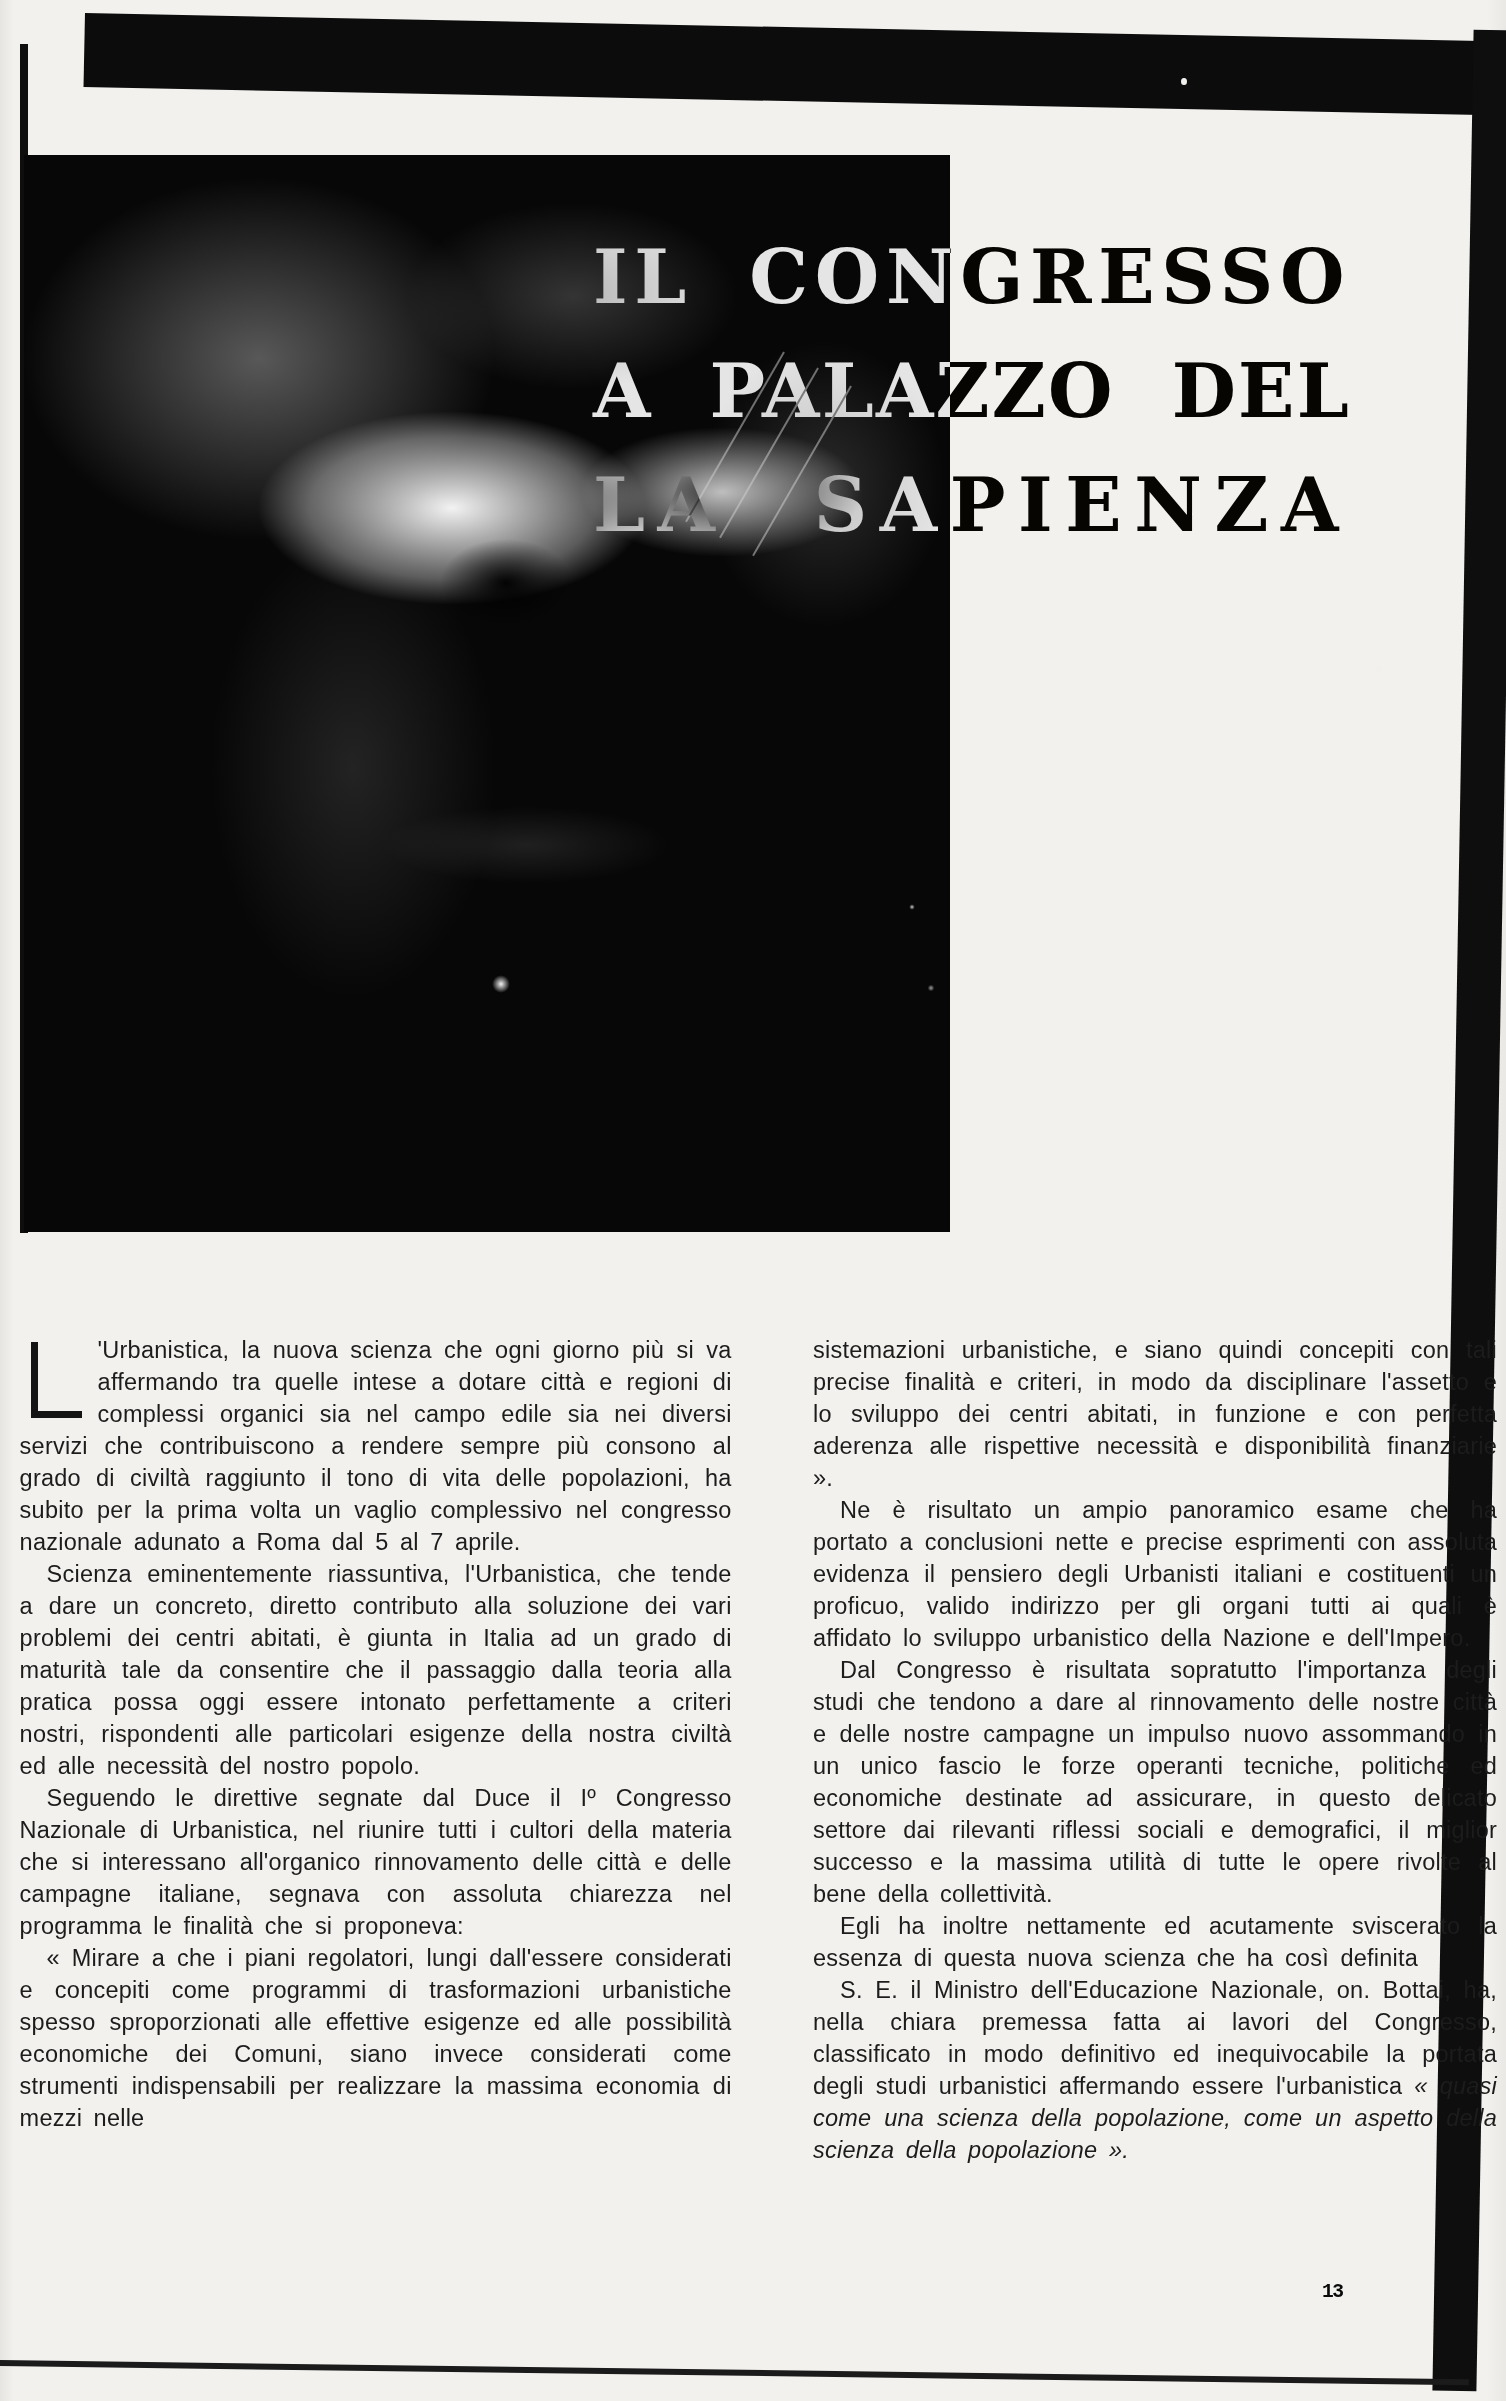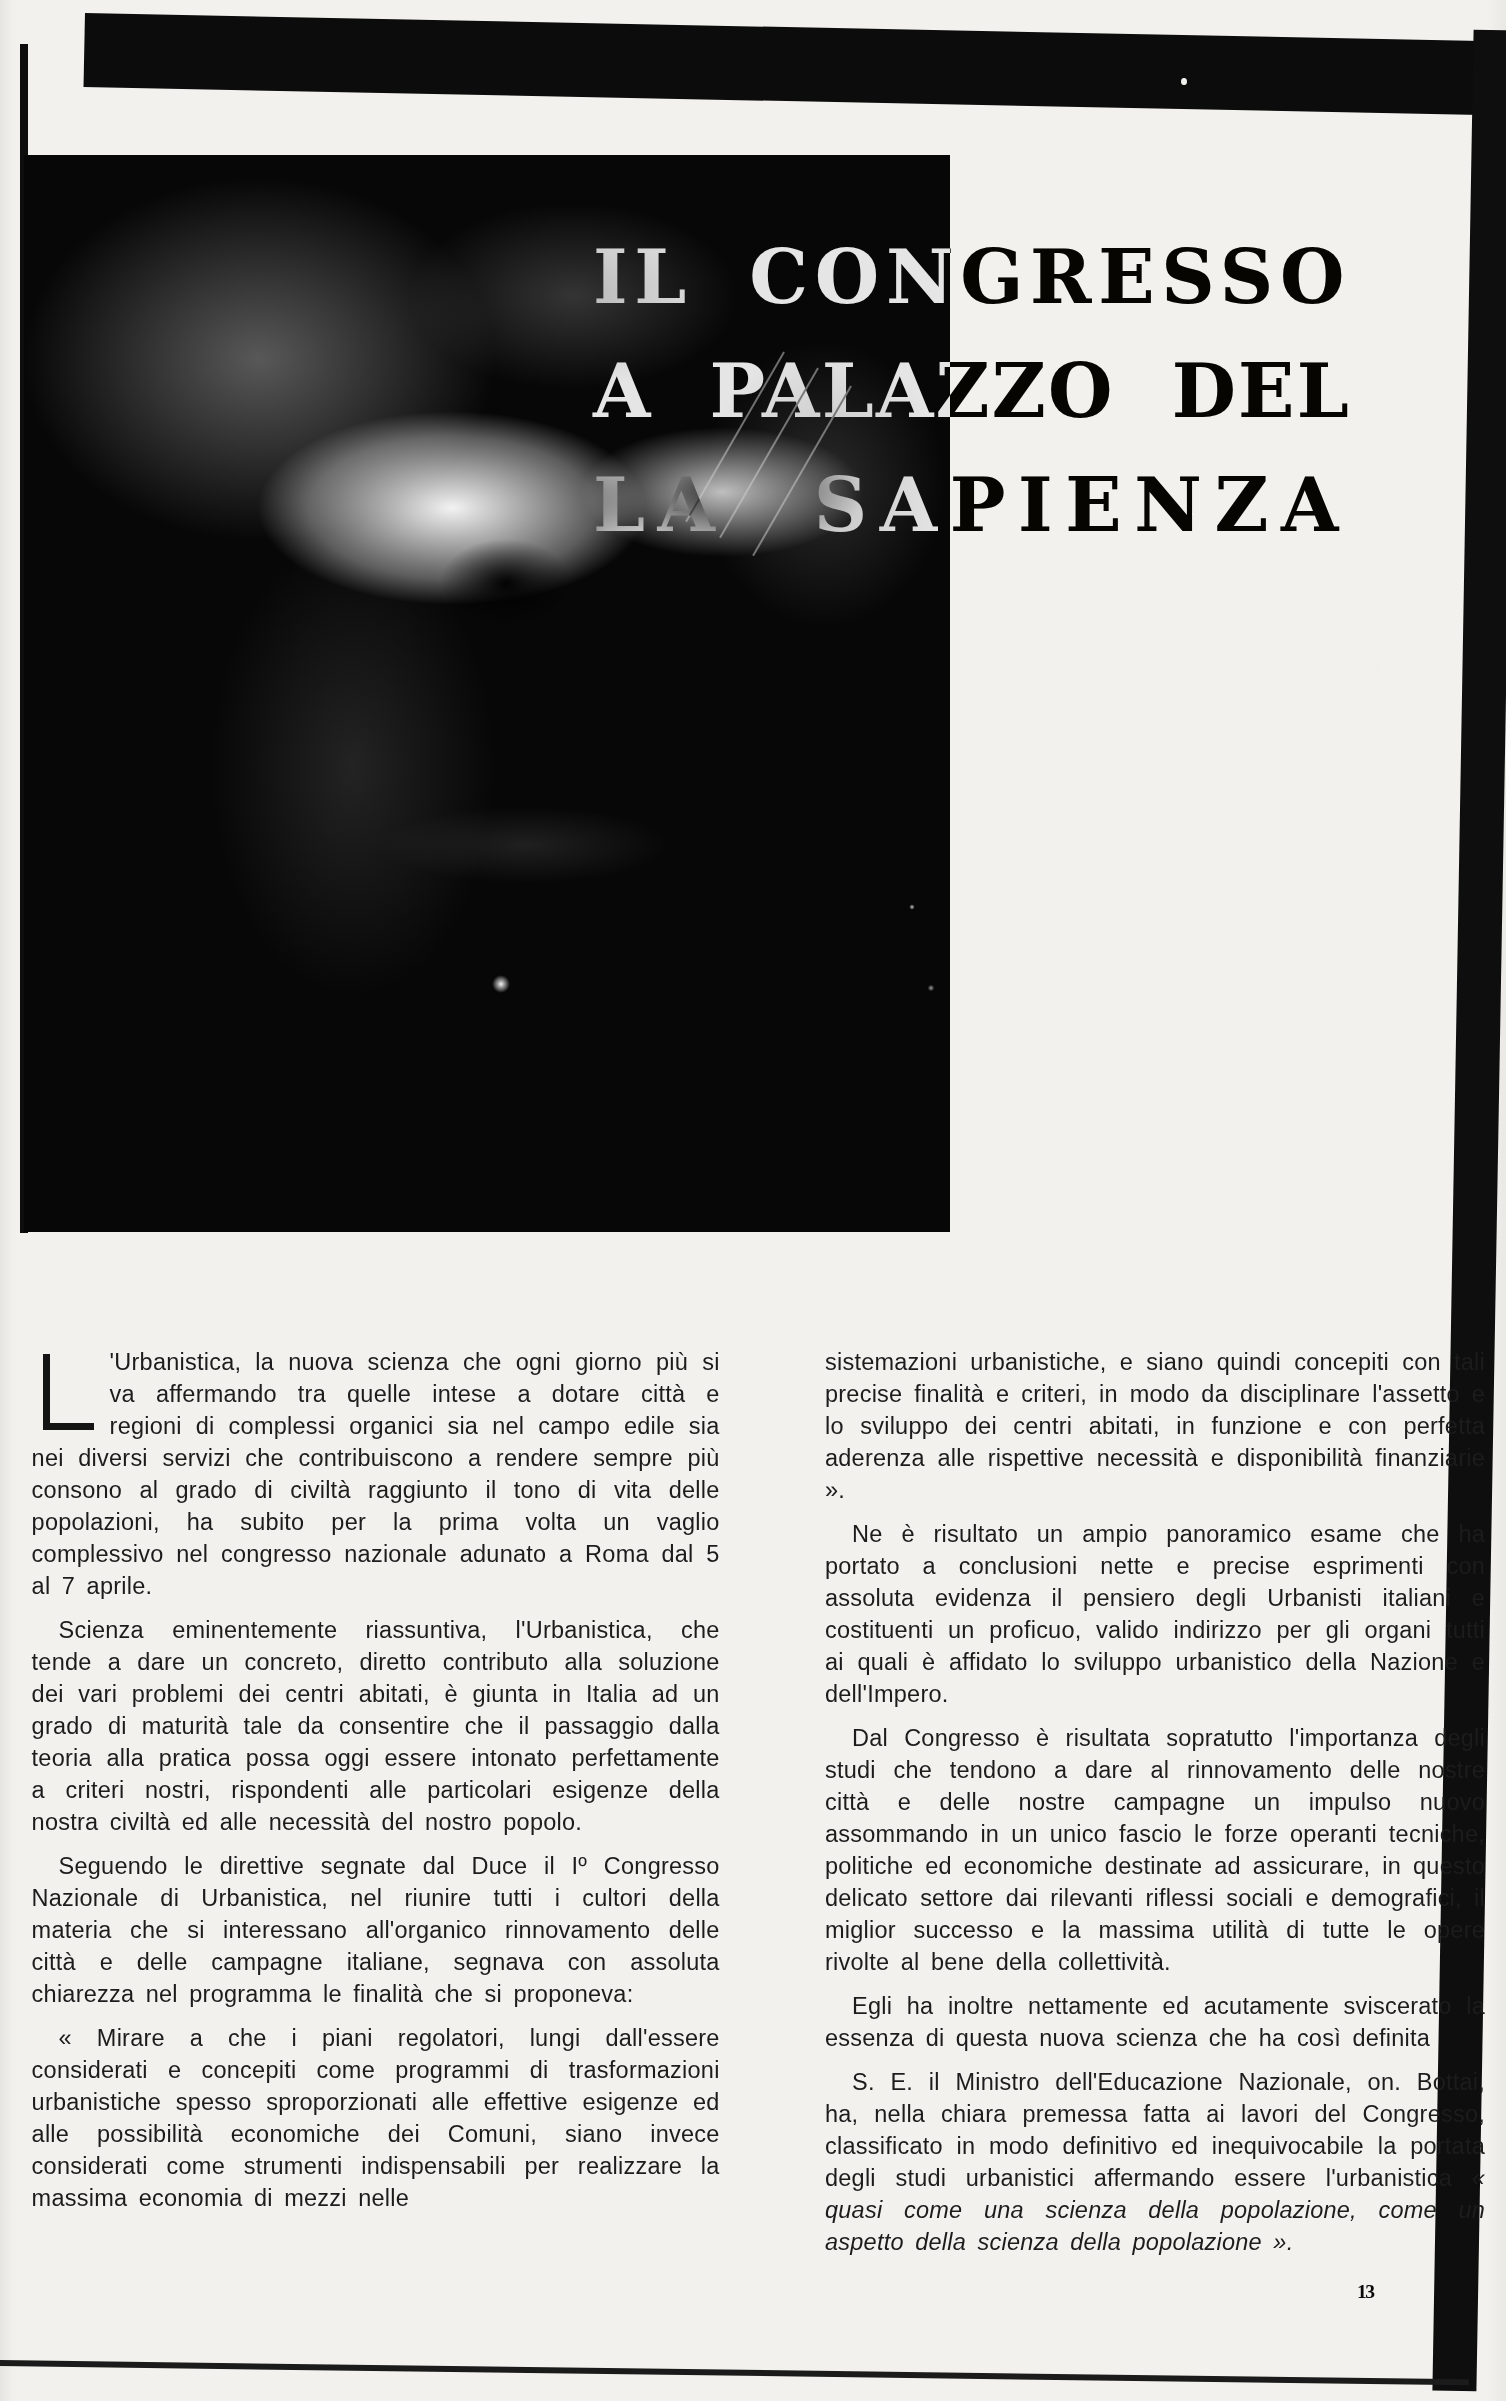--- a/index.html
+++ b/index.html
@@ -63,36 +63,36 @@
   .tline{display:block;text-align:justify;text-align-last:justify;letter-spacing:.03em;}
   .tline.l1{letter-spacing:.09em;}
   .tline.l4{letter-spacing:.17em;}
 
   
   .col{
     position:absolute;top:1334px;
     font-size:23.5px;line-height:32px;color:#1c1c1c;
     text-align:justify;letter-spacing:.01em;word-spacing:.2em;
   }
-  .col p{margin:12px;}
+  .col p{margin:0;}
   .col p.ind{text-indent:27px;}
   .col-left{left:19.6px;width:712px;}
   .col-right{left:813px;width:684px;}
   .qi{font-style:italic;}
 
   
   .dropcap-box{float:left;width:78px;height:90px;position:relative;}
   .dropcap-l{
     position:absolute;left:11px;top:7.8px;width:44px;height:69px;
     border-left:7px solid #141414;border-bottom:7px solid #141414;
   }
 
   .pageno{
-    position:absolute;left:1357px;top:2281px;
-    font-family:Liberation Serif, serif;font-weight:700;font-size:19.6px;color:#0a0a0a;
+    position:absolute;left:1322px;top:2281px;
+    font-family:Liberation Mono, monospace;font-weight:700;font-size:19.6px;color:#0a0a0a;
     letter-spacing:-1.6px;
   }
 </style>
 </head>
 <body>
 
 <div class="page">
 
   <div class="top-bar"></div>
   <div class="right-bar"></div>

